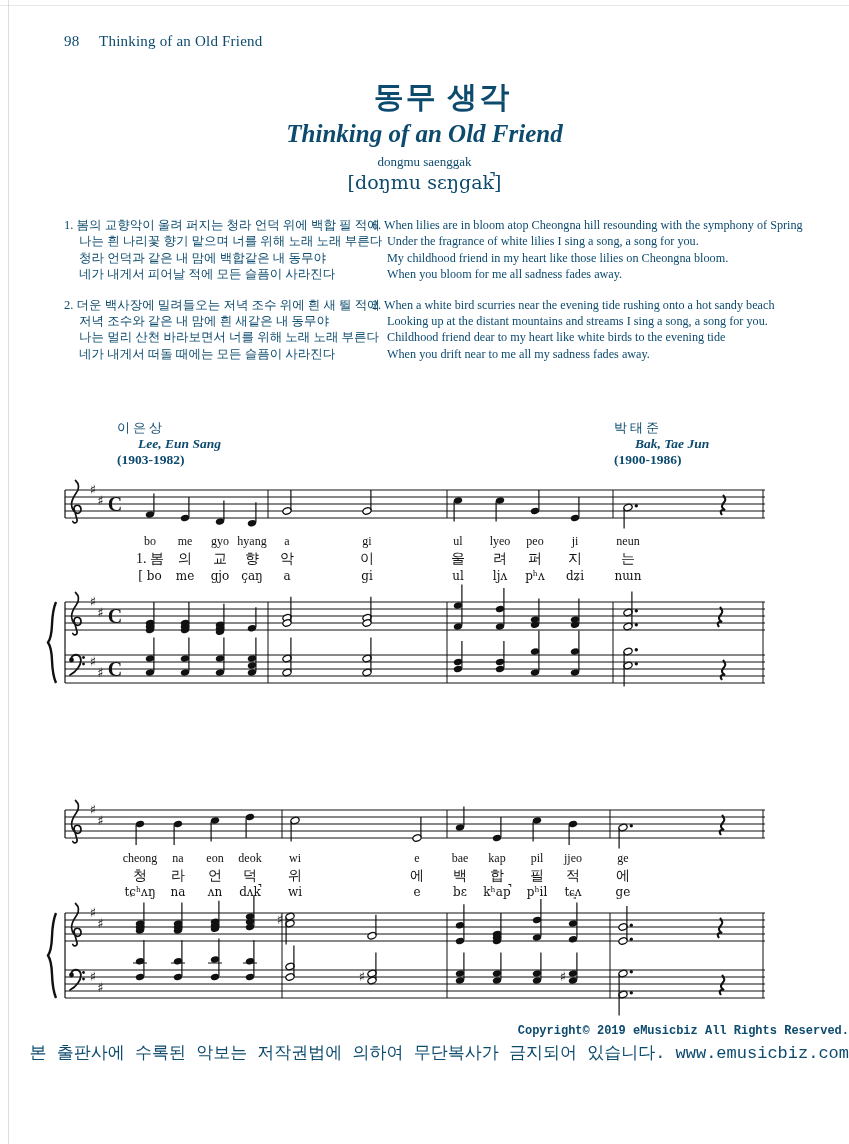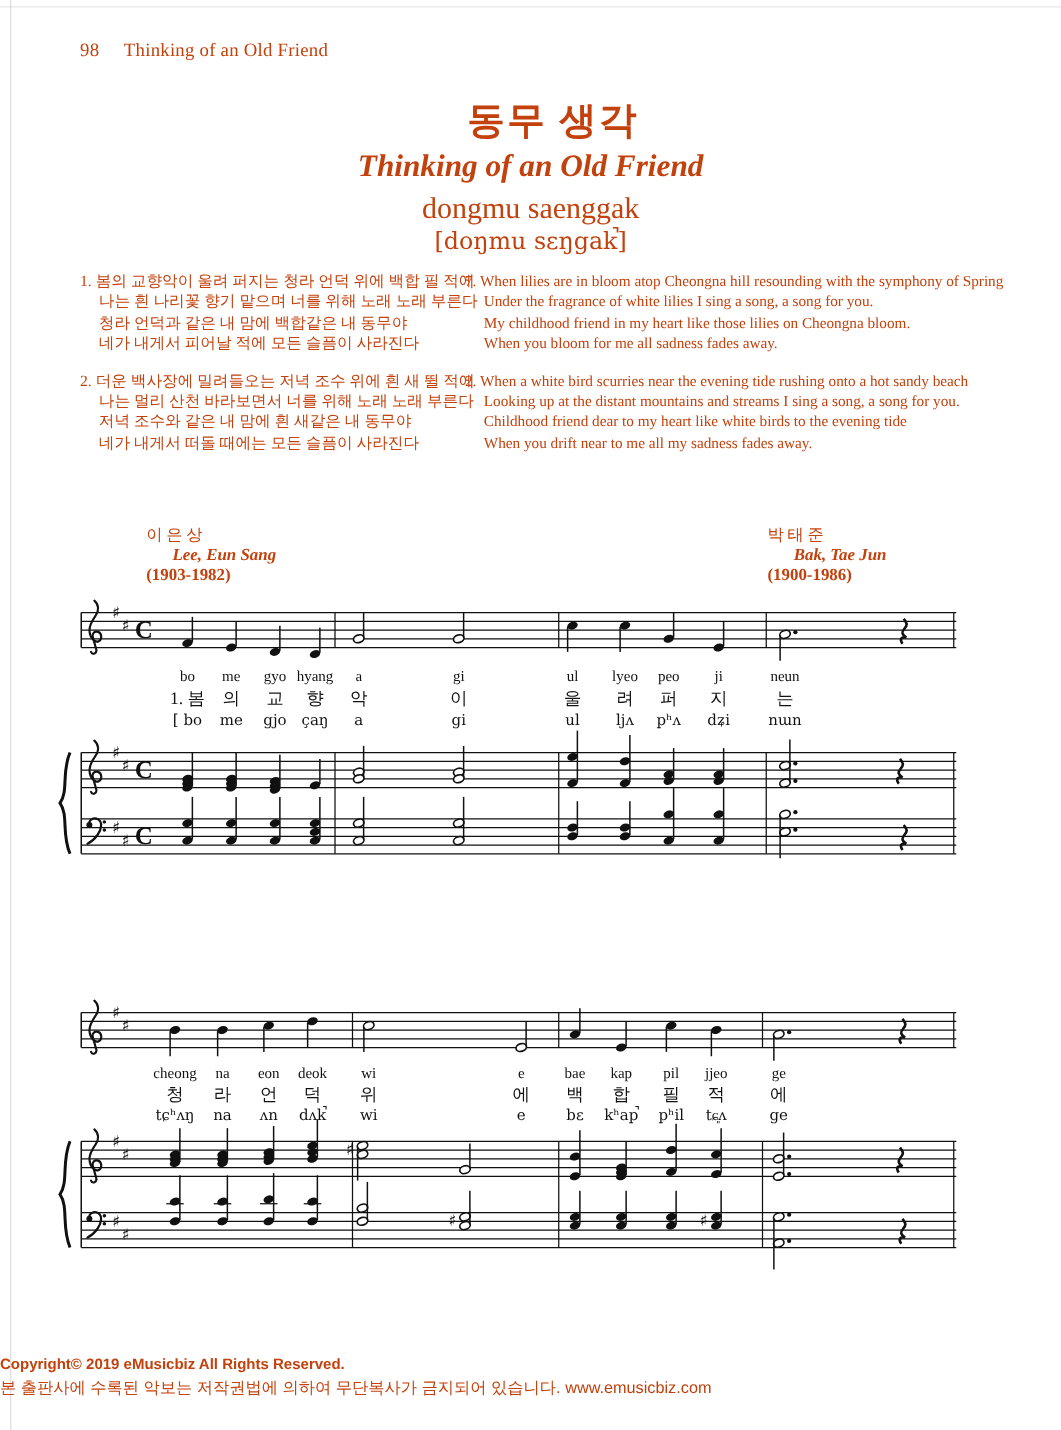--- a/index.html
+++ b/index.html
@@ -1,27 +1,27 @@
 <!DOCTYPE html>
 <html><head>
 <meta charset="utf-8">
 <style>
   html,body{margin:0;padding:0;background:#e8e8e8;}
   .page{position:relative;width:849px;height:1144px;margin:0 auto;background:#ffffff;
-        font-family:"Liberation Serif",serif;color:#c2410c;overflow:hidden;}
+        font-family:"Liberation Serif",serif;color:#0c4a6e;overflow:hidden;}
   .edge-v{position:absolute;left:8px;top:0;width:1px;height:100%;background:#b5b5b5;opacity:.45;}
   .edge-h{position:absolute;left:0;top:5px;width:100%;height:1px;background:#c4c4c4;opacity:.4;}
 
   .hdr{position:absolute;top:33px;left:64px;font-size:15px;letter-spacing:.2px;}
   .hdr .pn{margin-right:16px;}
 
   .titles{position:absolute;top:82px;left:0;right:0;text-align:center;line-height:1;}
   .t-kor{font-size:30px;font-weight:600;letter-spacing:2px;margin:0;padding-left:36px;}
   .t-eng{font-size:25px;font-weight:bold;font-style:italic;margin:9px 0 0;}
-  .t-rom{font-size:24px;margin-top:9px;}
+  .t-rom{font-size:13px;margin-top:9px;}
   .t-ipa{font-size:19px;margin-top:5px;font-family:"DejaVu Serif",serif;}
 
   .kor-col{position:absolute;top:217px;left:64px;width:306px;font-size:12.5px;line-height:16.4px;}
   .eng-col{position:absolute;top:217px;left:372px;width:460px;font-size:12.2px;line-height:16.4px;}
   .verse{margin-bottom:14px;}
   .vline{white-space:nowrap;padding-left:15px;}
   .vline:first-child{padding-left:0;}
 
   .credit{position:absolute;top:401px;font-size:13.5px;line-height:15.8px;}
   .credit.left{left:117px;}
@@ -30,24 +30,24 @@
   .c-rname{font-weight:bold;font-style:italic;margin-left:21px;}
   .c-years{font-weight:bold;}
 
   .notation{position:absolute;left:0;top:0;}
   .notation .rom{font:12px "Liberation Serif",serif;}
   .notation .kor{font:14px "Liberation Serif",serif;}
   .notation .ipa{font:12px "DejaVu Serif",serif;}
   .notation .timesig{font:bold 20px "Liberation Serif",serif;}
   .notation .acc{font:13px "DejaVu Sans",sans-serif;}
 
-  .foot{position:absolute;top:1084px;left:0;right:0;text-align:left;
-        font-family:Liberation Sans, sans-serif;}
+  .foot{position:absolute;top:1024px;left:0;right:0;text-align:right;
+        font-family:Liberation Mono, monospace;}
   .f1{font-size:12px;font-weight:700;}
-  .f2{font-size:13px;margin-top:3px;}
+  .f2{font-size:17px;margin-top:3px;}
   .f2 .site{font-weight:400;}
 </style>
 </head>
 <body>
 
 <div class="page">
   <div class="edge-v"></div>
   <div class="edge-h"></div>
 
   <div class="hdr">
@@ -64,29 +64,29 @@
 
   <div class="kor-col">
     <div class="verse">
         <div class="vline">1. 봄의 교향악이 울려 퍼지는 청라 언덕 위에 백합 필 적에</div>
         <div class="vline">나는 흰 나리꽃 향기 맡으며 너를 위해 노래 노래 부른다</div>
         <div class="vline">청라 언덕과 같은 내 맘에 백합같은 내 동무야</div>
         <div class="vline">네가 내게서 피어날 적에 모든 슬픔이 사라진다</div>
       </div>
     <div class="verse">
         <div class="vline">2. 더운 백사장에 밀려들오는 저녁 조수 위에 흰 새 뛸 적에</div>
+        <div class="vline">저녁 조수와 같은 내 맘에 흰 새같은 내 동무야</div>
         <div class="vline">나는 멀리 산천 바라보면서 너를 위해 노래 노래 부른다</div>
-        <div class="vline">저녁 조수와 같은 내 맘에 흰 새같은 내 동무야</div>
         <div class="vline">네가 내게서 떠돌 때에는 모든 슬픔이 사라진다</div>
       </div>
   </div>
 
   <div class="eng-col">
     <div class="verse">
-        <div class="vline">7. When lilies are in bloom atop Cheongna hill resounding with the symphony of Spring</div>
+        <div class="vline">6. When lilies are in bloom atop Cheongna hill resounding with the symphony of Spring</div>
         <div class="vline">Under the fragrance of white lilies I sing a song, a song for you.</div>
         <div class="vline">My childhood friend in my heart like those lilies on Cheongna bloom.</div>
         <div class="vline">When you bloom for me all sadness fades away.</div>
       </div>
     <div class="verse">
         <div class="vline">2. When a white bird scurries near the evening tide rushing onto a hot sandy beach</div>
         <div class="vline">Looking up at the distant mountains and streams I sing a song, a song for you.</div>
         <div class="vline">Childhood friend dear to my heart like white birds to the evening tide</div>
         <div class="vline">When you drift near to me all my sadness fades away.</div>
       </div>

